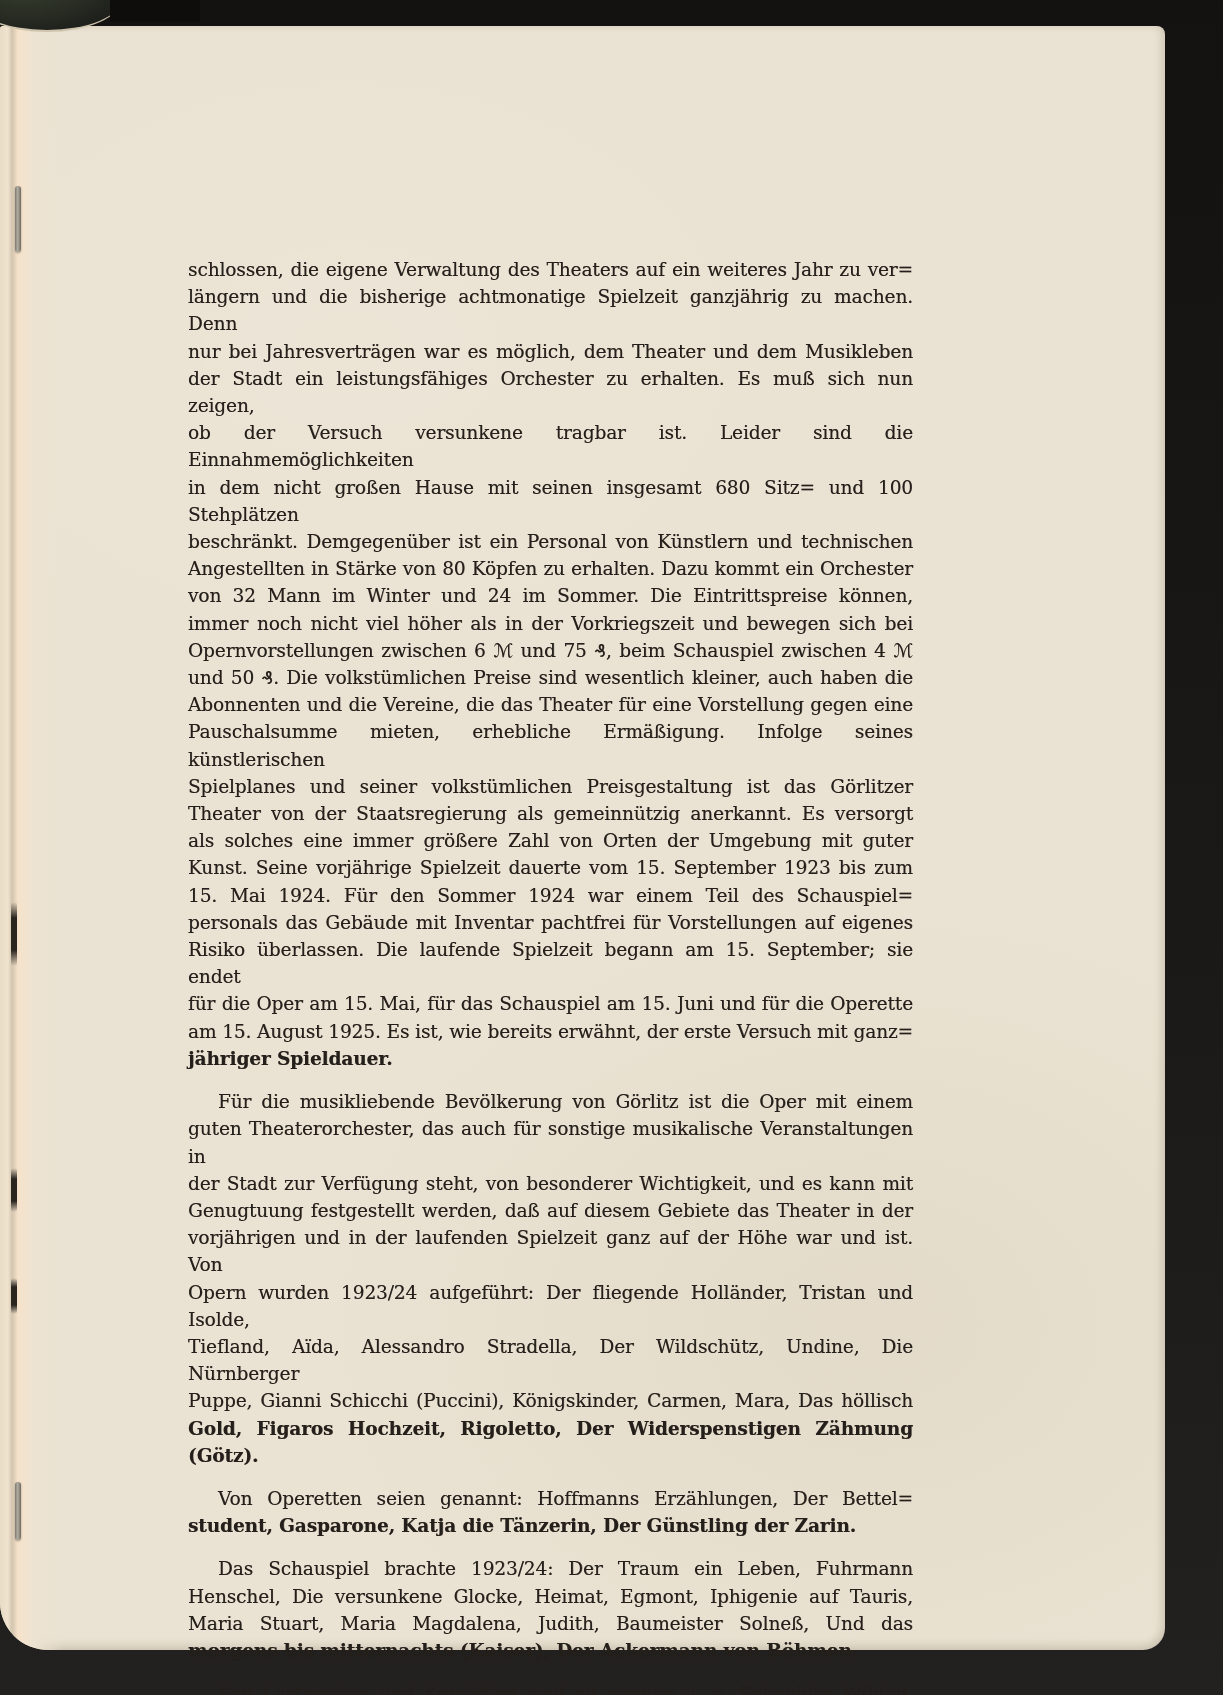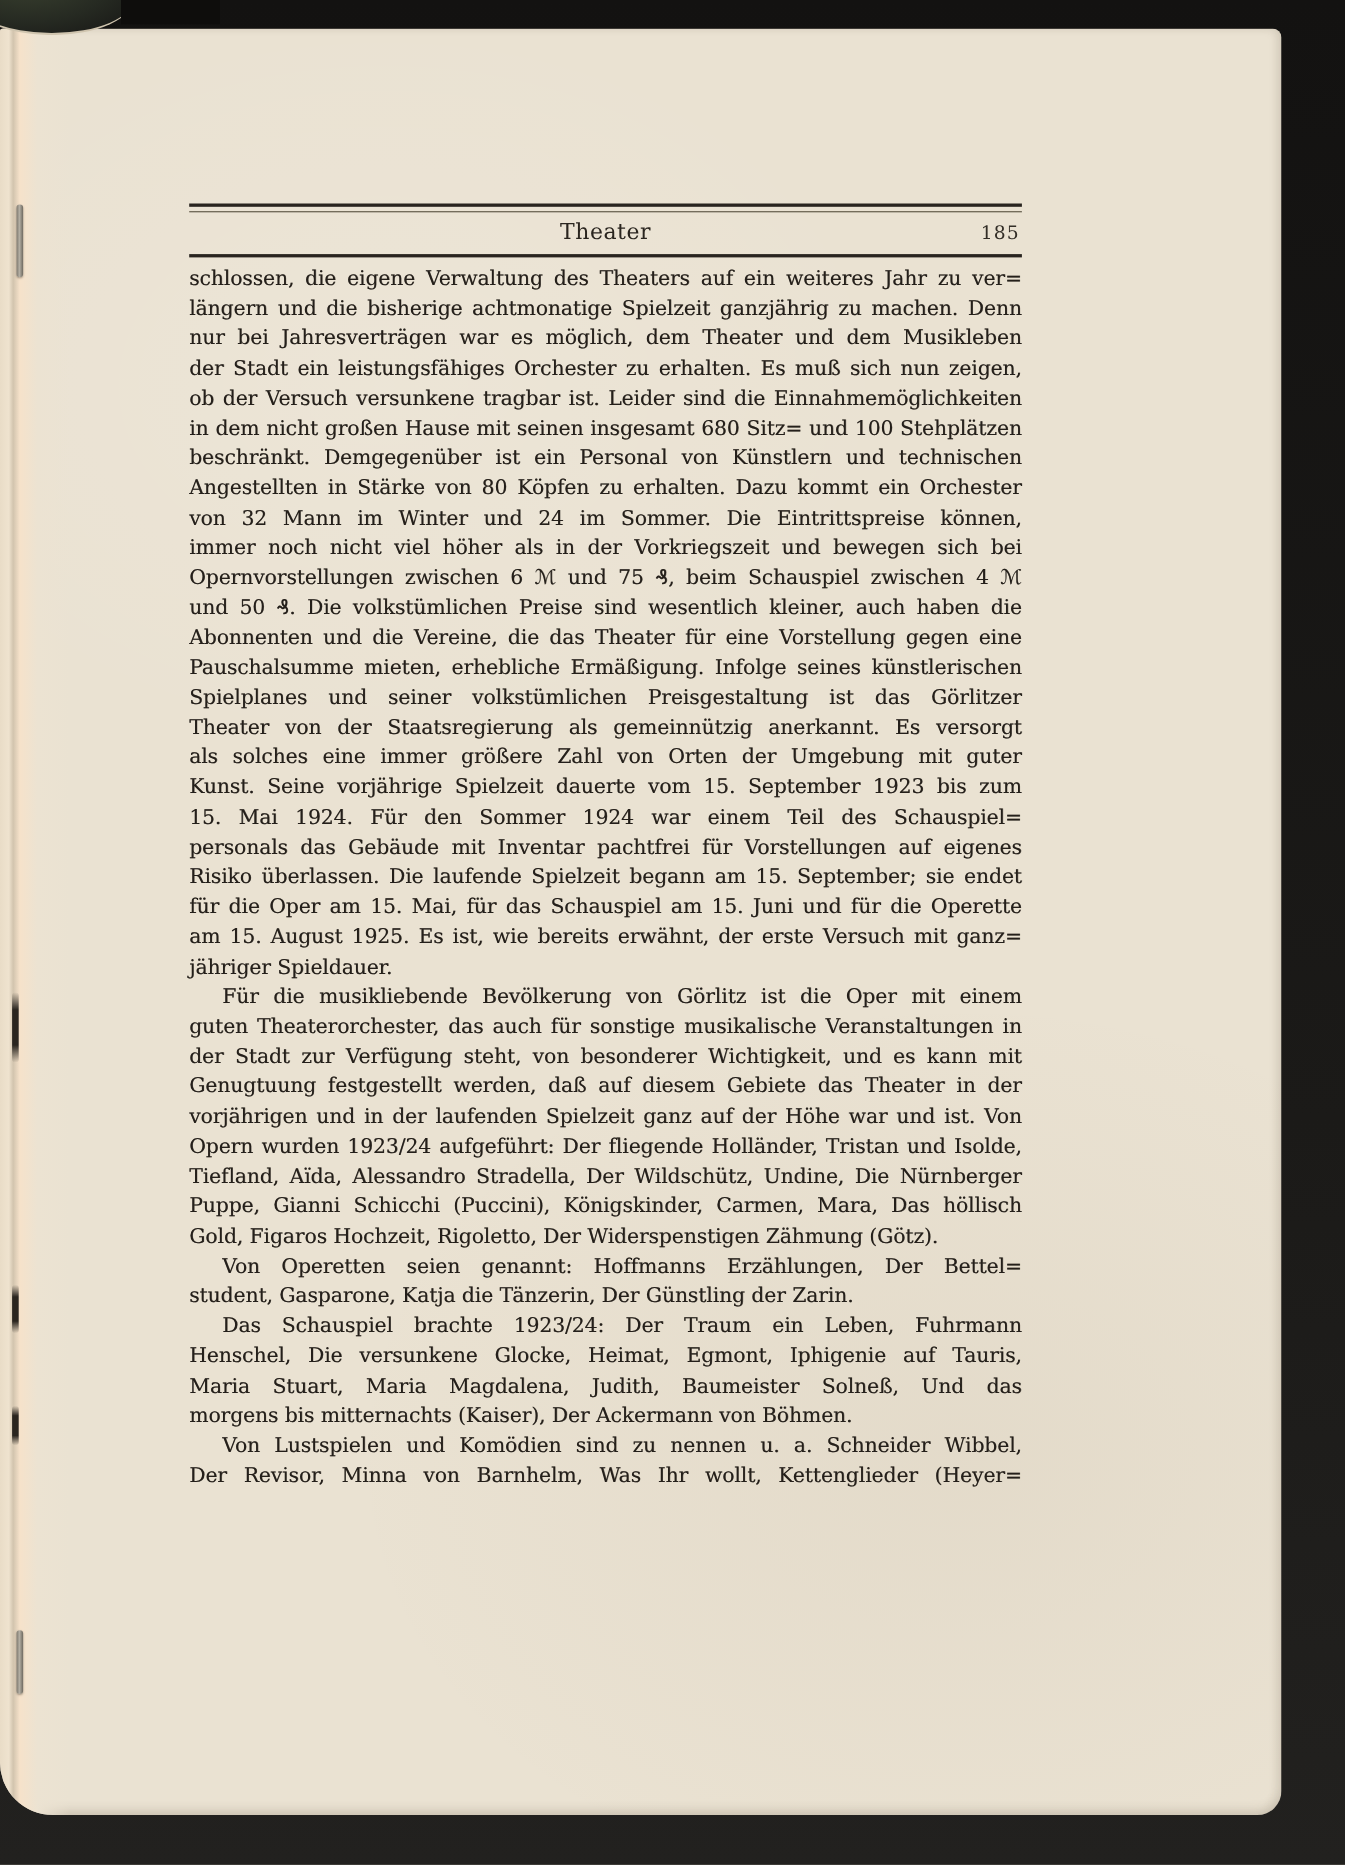--- a/index.html
+++ b/index.html
@@ -83,45 +83,38 @@
     font-size: 17px; color: #332e27; letter-spacing: 1px;
   }
 
   
   .text-block {
     position: absolute; left: 172px; top: 214px; width: 757px;
     font-size: 18.5px; line-height: 27.2px; color: #241f1a;
     letter-spacing: -0.1px;
     text-shadow: 0.3px 0 0 rgba(36,31,26,0.55);
   }
-  .paragraph { margin: 0; }
+  .paragraph { margin: 16px; }
   .text-line { text-align: justify; text-align-last: justify; }
-  .paragraph:not(.continues) .text-line:last-child { text-align-last: left; }
+  .paragraph:not(.continues) .text-line:last-child { text-align-last: left; font-weight: bold; }
   .paragraph.indented .text-line:first-child { text-indent: 30px; }
 </style>
 </head>
 <body>
 
 <div class="scan">
 
   <div class="page">
     <div class="gutter"></div>
     <div class="binding-staple staple-top"></div>
     <div class="binding-staple staple-bottom"></div>
     <div class="gutter-mark gutter-mark-1"></div>
     <div class="gutter-mark gutter-mark-2"></div>
     <div class="gutter-mark gutter-mark-3"></div>
 
-    <div class="head-rules">
-      <div class="rule-a"></div>
-      <div class="rule-b"></div>
-      <div class="header-title">Theater</div>
-      <div class="page-number">185</div>
-      <div class="rule-c"></div>
-    </div>
 
     <div class="text-block">
       <div class="paragraph">
           <div class="text-line">schlossen, die eigene Verwaltung des Theaters auf ein weiteres Jahr zu ver=</div>
           <div class="text-line">längern und die bisherige achtmonatige Spielzeit ganzjährig zu machen. Denn</div>
           <div class="text-line">nur bei Jahresverträgen war es möglich, dem Theater und dem Musikleben</div>
           <div class="text-line">der Stadt ein leistungsfähiges Orchester zu erhalten. Es muß sich nun zeigen,</div>
           <div class="text-line">ob der Versuch versunkene tragbar ist. Leider sind die Einnahmemöglichkeiten</div>
           <div class="text-line">in dem nicht großen Hause mit seinen insgesamt 680 Sitz= und 100 Stehplätzen</div>
           <div class="text-line">beschränkt. Demgegenüber ist ein Personal von Künstlern und technischen</div>

